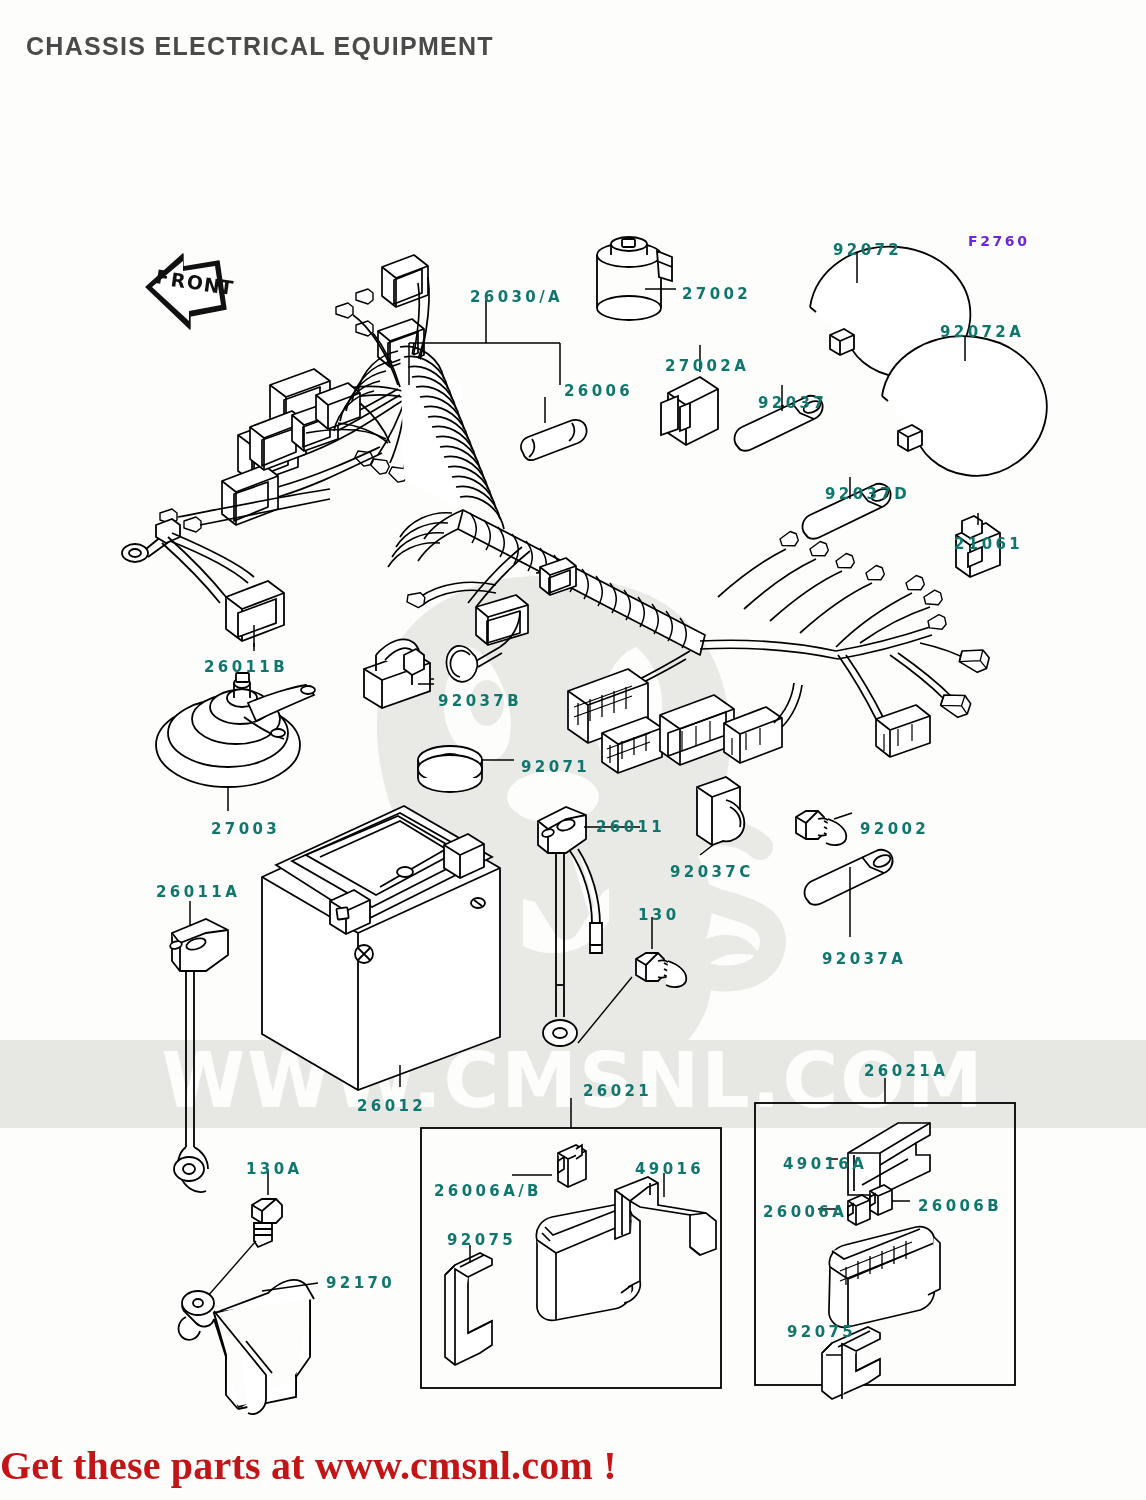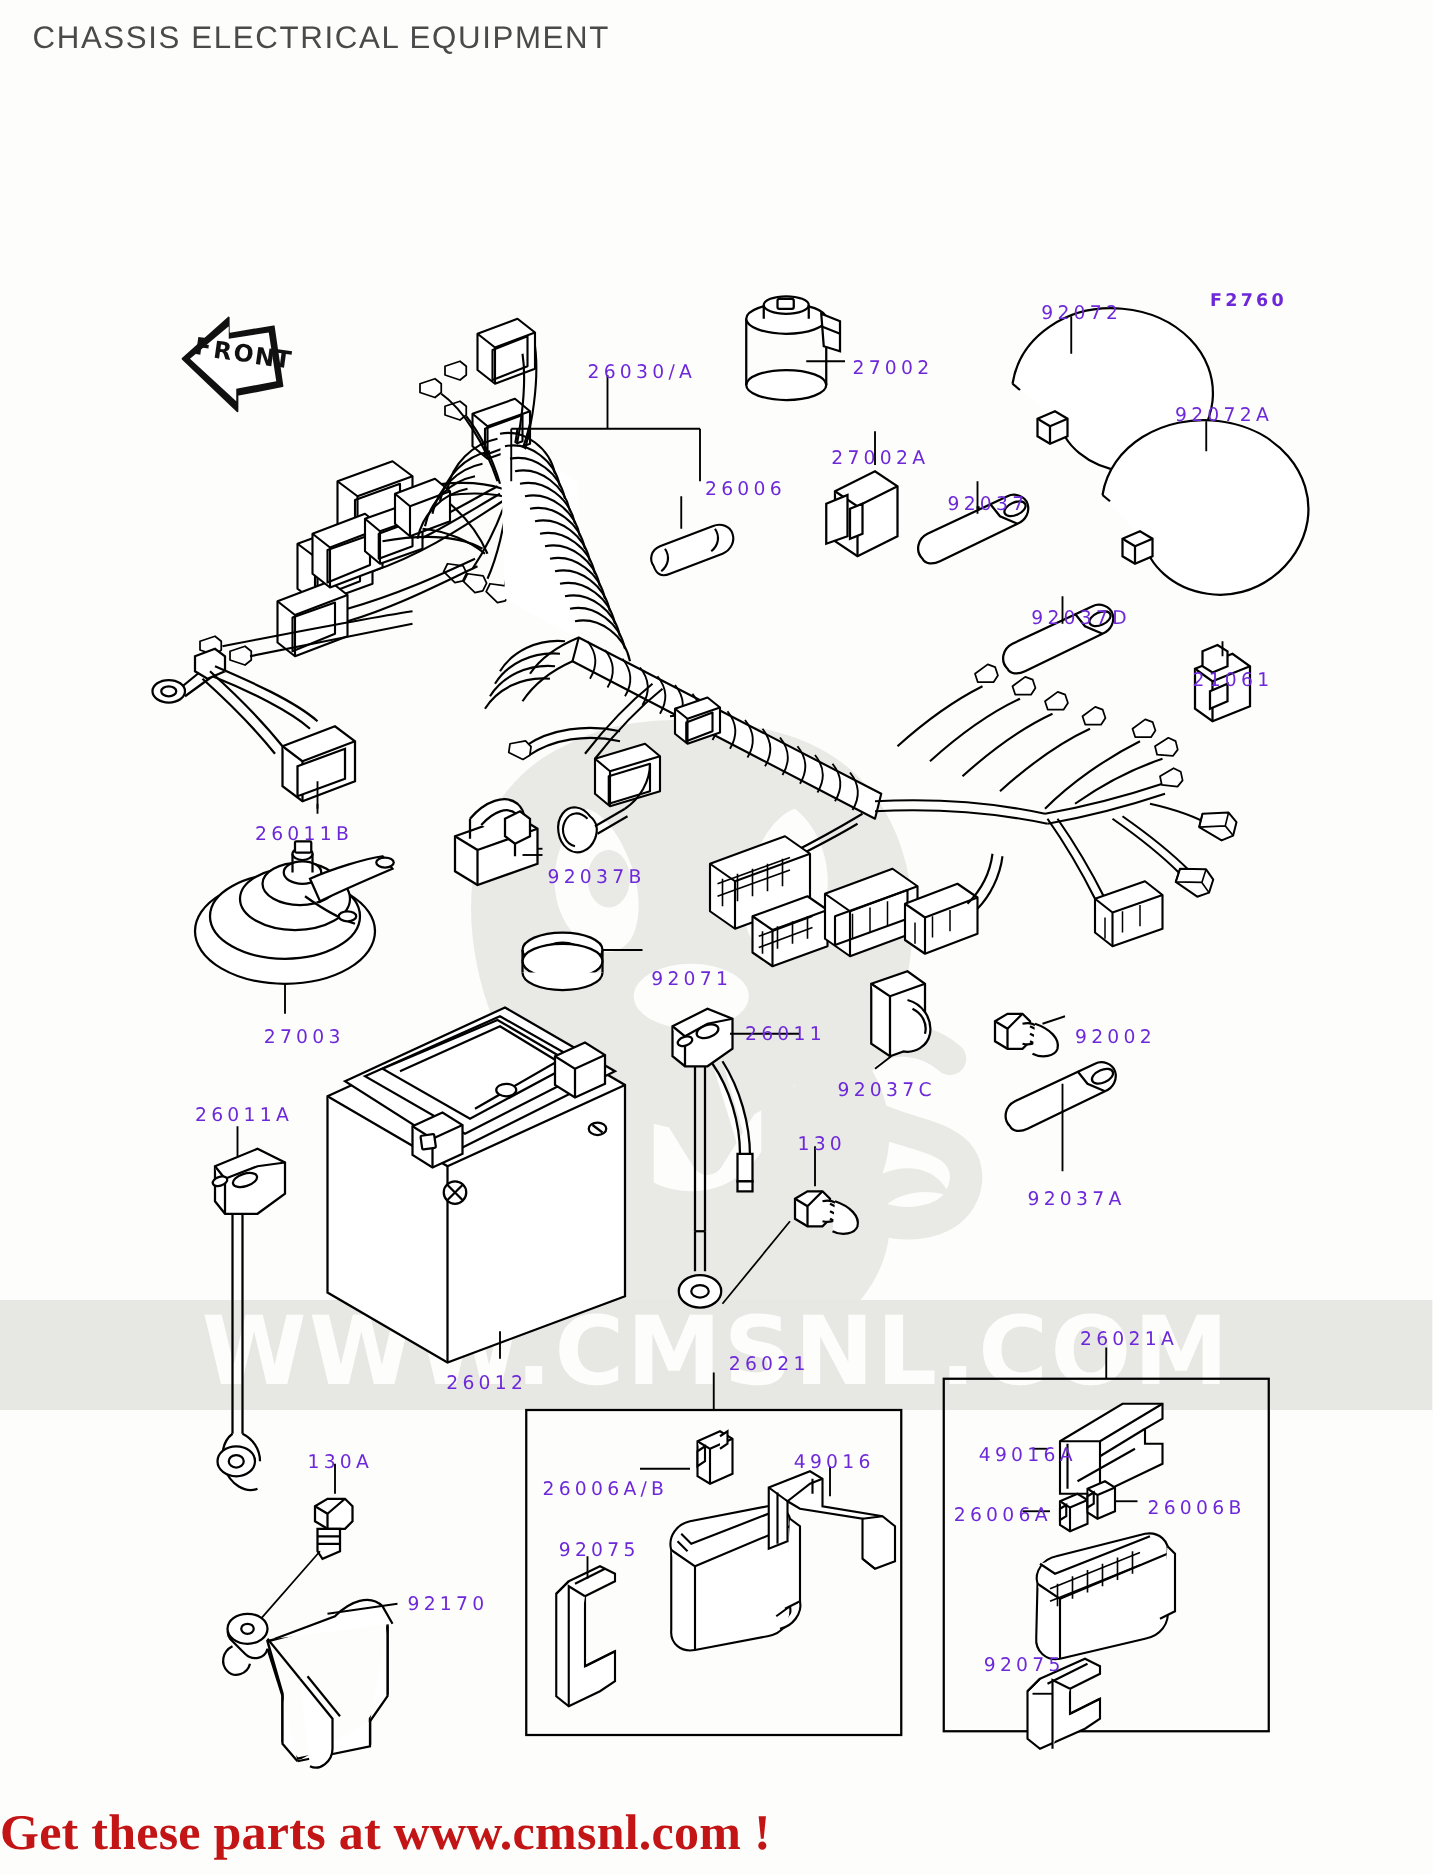--- a/index.html
+++ b/index.html
@@ -1,40 +1,40 @@
 <!DOCTYPE html>
 <html><head>
 <meta charset="utf-8">
 <style>
   html,body{margin:0;padding:0;background:#fdfdfb;}
   body{width:1146px;height:1500px;position:relative;overflow:hidden;
        font-family:"DejaVu Sans",sans-serif;}
 
   #page-title{
-    position:absolute;left:26px;top:16px;
+    position:absolute;left:26px;top:32px;
     font-family:"Liberation Sans",sans-serif;
-    font-size:25px;color:#4a4a4a;letter-spacing:1.3px;font-weight:400;
+    font-size:25px;color:#4a4a4a;letter-spacing:1.3px;font-weight:700;
     white-space:nowrap;
   }
 
   #footer-text{
     position:absolute;left:0;top:1442px;width:1146px;text-align:left;
     font-family:"Liberation Serif",serif;
     font-size:40px;font-weight:700;color:#c31416;letter-spacing:0.2px;
     white-space:nowrap;
   }
 
   #diagram{position:absolute;left:0;top:55px;width:1146px;height:1380px;}
   #dwg{position:absolute;left:0;top:0;}
 
   
   .lbl{
     position:absolute;
     font-family:"DejaVu Sans",sans-serif;
-    font-size:15px;font-weight:400;color:#6d28d9;
+    font-size:15px;font-weight:700;color:#0f766e;
     letter-spacing:3.4px;white-space:nowrap;
   }
   .lbl.sm{font-size:14px;letter-spacing:2.6px;font-weight:600;color:#6d28d9;}
 </style>
 </head>
 <body>
 
 <div id="page-title">CHASSIS ELECTRICAL EQUIPMENT</div>
 
 <div id="diagram">
@@ -712,21 +712,21 @@
       <div class="lbl" style="left: 521px; top: 327px; margin-left: 43px;">26006</div>
       <div class="lbl" style="left: 682px; top: 230px;">27002</div>
       <div class="lbl" style="left: 665px; top: 302px;">27002A</div>
       <div class="lbl" style="left: 833px; top: 186px;">92072</div>
       <div class="lbl" style="left: 940px; top: 268px;">92072A</div>
       <div class="lbl" style="left: 758px; top: 339px;">92037</div>
       <div class="lbl" style="left: 825px; top: 430px;">92037D</div>
       <div class="lbl" style="left: 954px; top: 448px; margin-top: 32px;">21061</div>
       <div class="lbl" style="left: 204px; top: 603px;">26011B</div>
       <div class="lbl" style="left: 438px; top: 637px; text-align: right;">92037B</div>
-      <div class="lbl" style="left: 521px; top: 703px; margin-top: 16px;">92071</div>
+      <div class="lbl" style="left: 521px; top: 703px;">92071</div>
       <div class="lbl" style="left: 211px; top: 765px;">27003</div>
       <div class="lbl" style="left: 596px; top: 763px;">26011</div>
       <div class="lbl" style="left: 670px; top: 808px;">92037C</div>
       <div class="lbl" style="left: 860px; top: 765px;">92002</div>
       <div class="lbl" style="left: 822px; top: 895px;">92037A</div>
       <div class="lbl" style="left: 638px; top: 851px;">130</div>
       <div class="lbl" style="left: 156px; top: 828px;">26011A</div>
       <div class="lbl" style="left: 357px; top: 1042px;">26012</div>
       <div class="lbl" style="left: 246px; top: 1105px; text-align: center;">130A</div>
       <div class="lbl" style="left: 326px; top: 1219px;">92170</div>

